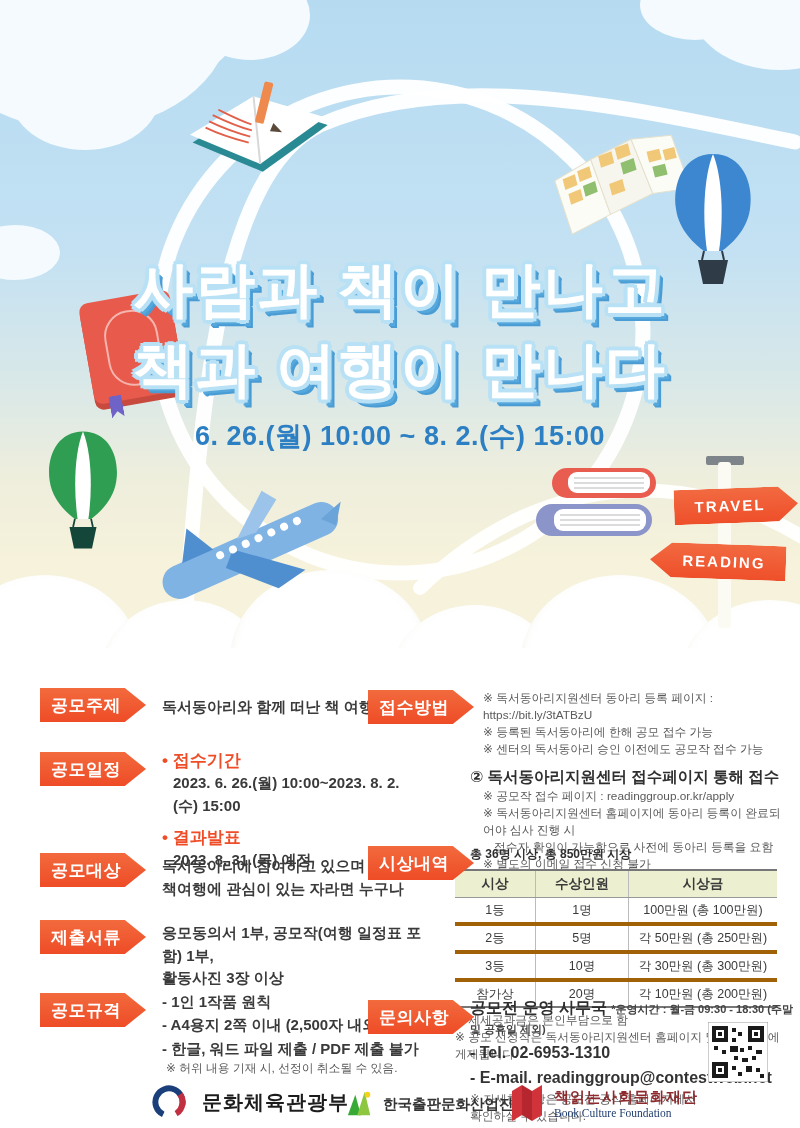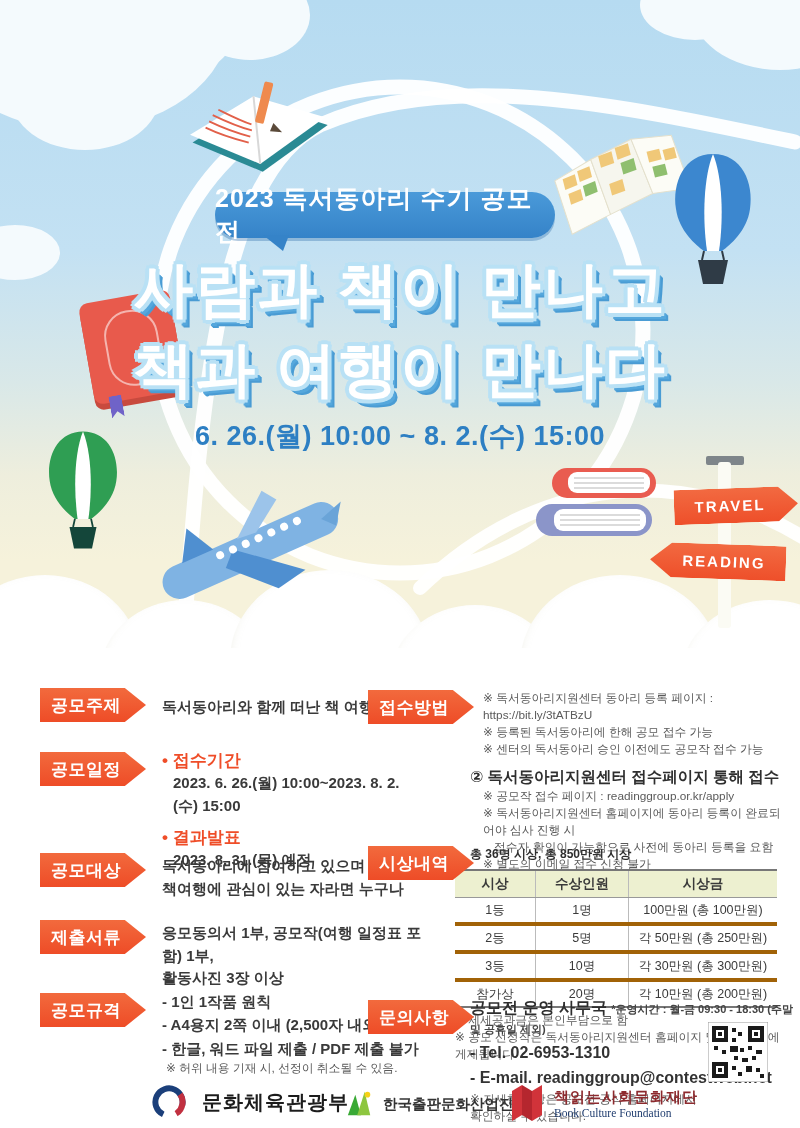--- a/index.html
+++ b/index.html
@@ -186,23 +186,20 @@
     <div class="postcap"></div>
     <div class="post"></div>
     <div class="sign sign-travel">
       <span>TRAVEL</span>
     </div>
     <div class="sign sign-reading">
       <span>READING</span>
     </div>
   </div>
 
-  <div class="abs badge">
-    <span>2023 독서동아리 수기 공모전</span>
-  </div>
   <div class="abs title">
     <div>사람과 책이 만나고</div>
     <div>책과 여행이 만나다</div>
   </div>
   <div class="abs period">6. 26.(월) 10:00 ~ 8. 2.(수) 15:00</div>
 
   <div class="abs scallop" style="left:-50px;top:575px;width:190px;height:170px;"></div>
   <div class="abs scallop" style="left:100px;top:600px;width:170px;height:150px;"></div>
   <div class="abs scallop" style="left:230px;top:570px;width:200px;height:180px;"></div>
   <div class="abs scallop" style="left:390px;top:605px;width:170px;height:150px;"></div>

